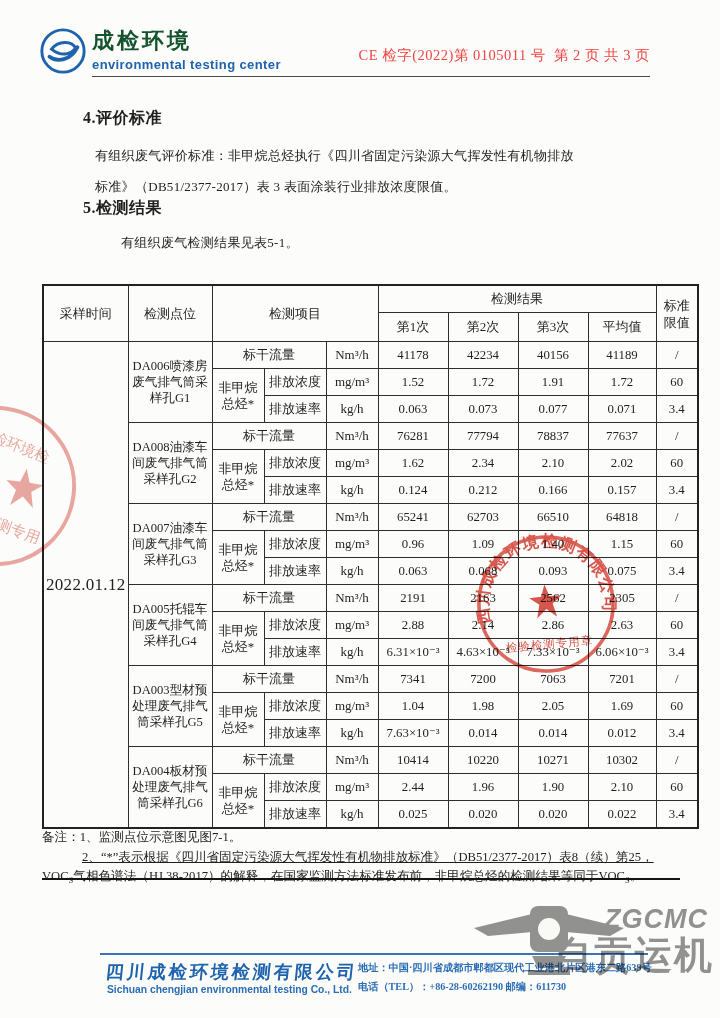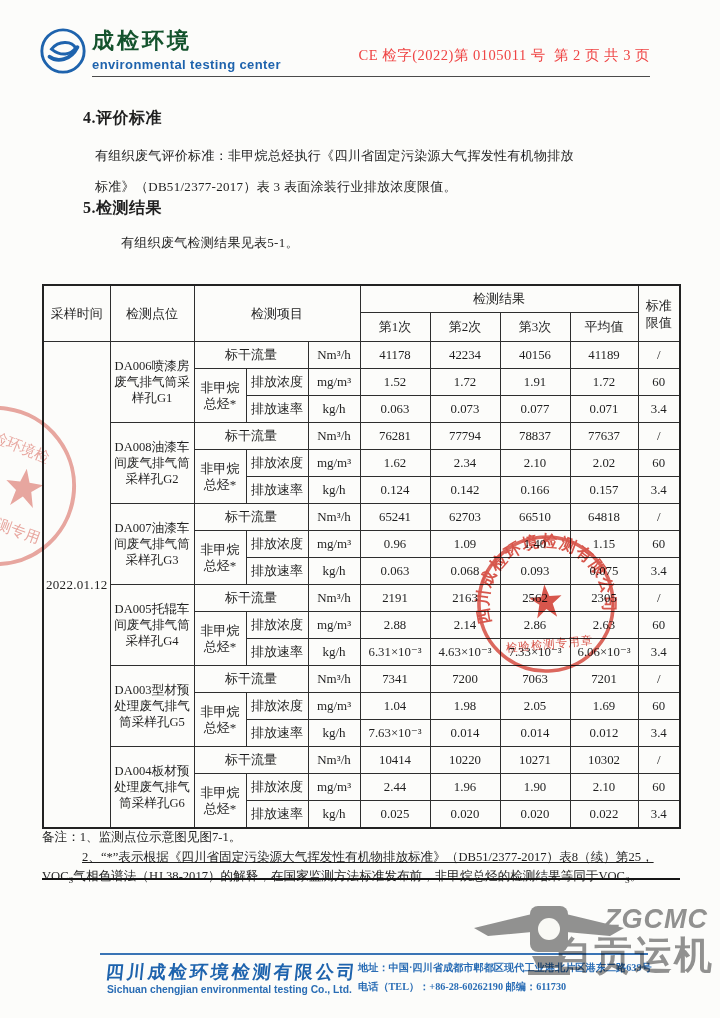--- a/index.html
+++ b/index.html
@@ -27,21 +27,21 @@
   .tbl-title{position:absolute;left:0;width:720px;text-align:center;font-size:15px;font-weight:bold;letter-spacing:1px;}
   
   table.rpt{position:absolute;left:42px;top:284px;border-collapse:collapse;table-layout:fixed;
     font-size:13px;}
   table.rpt td,table.rpt th{border:1px solid #2e2e2e;text-align:center;vertical-align:middle;
     padding:0 2px;font-weight:normal;height:26px;line-height:16px;}
   table.rpt{border:2px solid #222;}
   table.rpt thead th{height:26px;}
   .c-point{line-break:anywhere;word-break:break-all;padding:0 8px;font-size:12.6px;line-height:19px;}
   .c-group{word-break:break-all;padding:0 6px;line-height:18px;}
-  .c-time{font-size:13px;letter-spacing:.3px;}
+  .c-time{font-size:17px;letter-spacing:.3px;}
   .val{font-size:12.8px;}
   
   .notes{position:absolute;left:42px;top:828px;width:638px;font-size:12.6px;line-height:19.5px;}
   .note-ind{padding-left:40px;text-decoration:underline;}
   .subS{font-size:8.5px;vertical-align:-3px;}
   .bottom-rule{position:absolute;left:42px;top:878px;width:638px;height:2px;background:#151515;}
   
   .stamp-main{position:absolute;left:470px;top:528px;mix-blend-mode:multiply;opacity:.85;
     transform:rotate(-5deg);}
   .stamp-edge{position:absolute;left:-82px;top:392px;mix-blend-mode:multiply;opacity:.55;
@@ -168,21 +168,21 @@
           <td class="val">1.62</td>
           <td class="val">2.34</td>
           <td class="val">2.10</td>
           <td class="val">2.02</td>
           <td class="val">60</td>
         </tr>
         <tr>
           <td>排放速率</td>
           <td>kg/h</td>
           <td class="val">0.124</td>
-          <td class="val">0.142</td>
+          <td class="val">0.212</td>
           <td class="val">0.166</td>
           <td class="val">0.157</td>
           <td class="val">3.4</td>
         </tr>
         <tr>
           <td class="c-point" rowspan="3">DA007油漆车间废气排气筒采样孔G3</td>
           <td colspan="2">标干流量</td>
           <td>Nm³/h</td>
           <td class="val">65241</td>
           <td class="val">62703</td>

